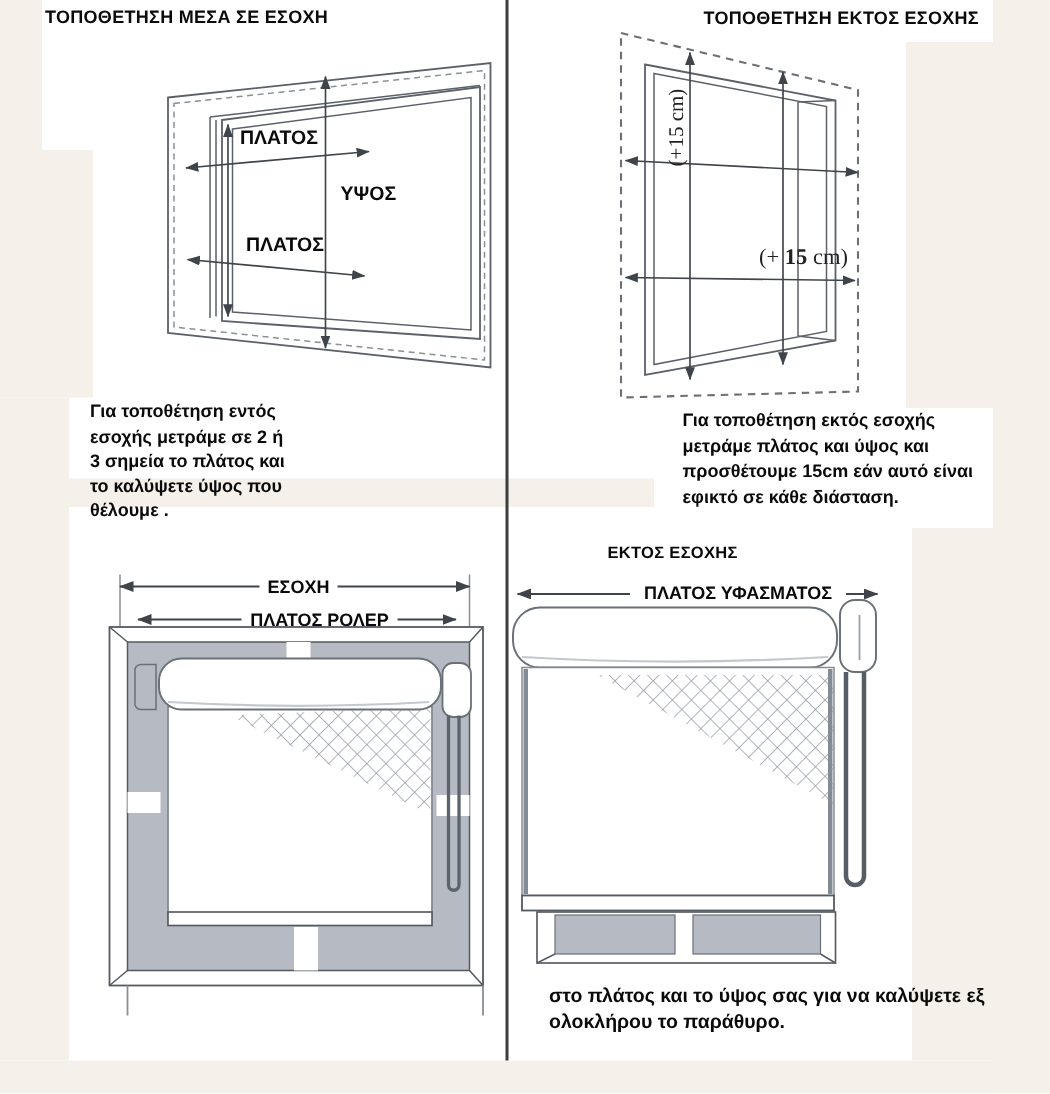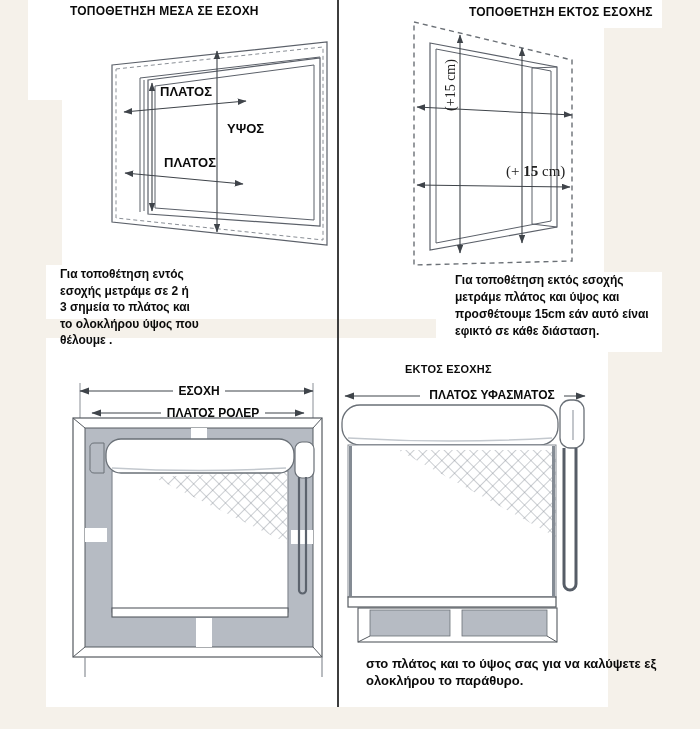--- a/index.html
+++ b/index.html
@@ -33,21 +33,21 @@
 <div class="beige" style="left:0;top:265px;width:46px;height:442px;"></div>
 <div class="beige" style="left:0;top:319px;width:528px;height:19px;"></div>
 <div class="beige" style="left:662px;top:0;width:38px;height:729px;"></div>
 <div class="beige" style="left:604px;top:28px;width:58px;height:244px;"></div>
 <div class="beige" style="left:608px;top:352px;width:54px;height:355px;"></div>
 <div class="beige" style="left:0;top:707px;width:700px;height:22px;"></div>
 <div class="whitepatch" style="left:436px;top:272px;width:222px;height:76px;"></div>
 
 <div class="divider"></div>
 
-<div class="title" style="left:30px;top:4px;margin-left:40px;">ΤΟΠΟΘΕΤΗΣΗ ΜΕΣΑ ΣΕ ΕΣΟΧΗ</div>
+<div class="title" style="left:30px;top:4px;">ΤΟΠΟΘΕΤΗΣΗ ΜΕΣΑ ΣΕ ΕΣΟΧΗ</div>
 <div class="title" style="left:469px;top:5px;">ΤΟΠΟΘΕΤΗΣΗ ΕΚΤΟΣ ΕΣΟΧΗΣ</div>
 
 <svg style="left:78px;top:28px;" width="262" height="242" viewBox="0 0 262 242">
   <defs>
     <marker id="arwA" markerWidth="9" markerHeight="8" refX="7.5" refY="3" orient="auto-start-reverse">
       <path d="M0,0 L8,3 L0,6 z" fill="#3f444a"></path>
     </marker>
   </defs>
 
   <polygon points="34,37 249,14 249,217 34,194" fill="#ffffff" stroke="#5b6069" stroke-width="1.2"></polygon>
@@ -93,21 +93,21 @@
   <line x1="17" y1="177" x2="170" y2="179" stroke="#3f444a" stroke-width="1.1" marker-start="url(#arwB)" marker-end="url(#arwB)"></line>
 
   <text class="serif" x="55" y="77" font-size="14" text-anchor="middle" transform="rotate(-90 55 77)">(+15 cm)</text>
   <text class="serif" x="106" y="168" font-size="15" text-anchor="start"><tspan>(+ </tspan><tspan font-weight="bold">15</tspan><tspan> cm)</tspan></text>
 </svg>
 
 <div class="note note-left">
   <div class="ln">Για τοποθέτηση εντός</div>
   <div class="ln">εσοχής μετράμε σε 2 ή</div>
   <div class="ln">3 σημεία το πλάτος και</div>
-  <div class="ln">το ολοκλήρου ύψος που</div>
+  <div class="ln">το καλύψετε ύψος που</div>
   <div class="ln">θέλουμε .</div>
 </div>
 <div class="note note-right">
   <div class="ln">Για   τοποθέτηση εκτός εσοχής</div>
   <div class="ln">μετράμε πλάτος και ύψος και</div>
   <div class="ln">προσθέτουμε 15cm εάν αυτό είναι</div>
   <div class="ln">εφικτό σε κάθε διάσταση.</div>
 </div>
 
 <svg style="left:60px;top:375px;" width="285" height="305" viewBox="0 0 285 305">

